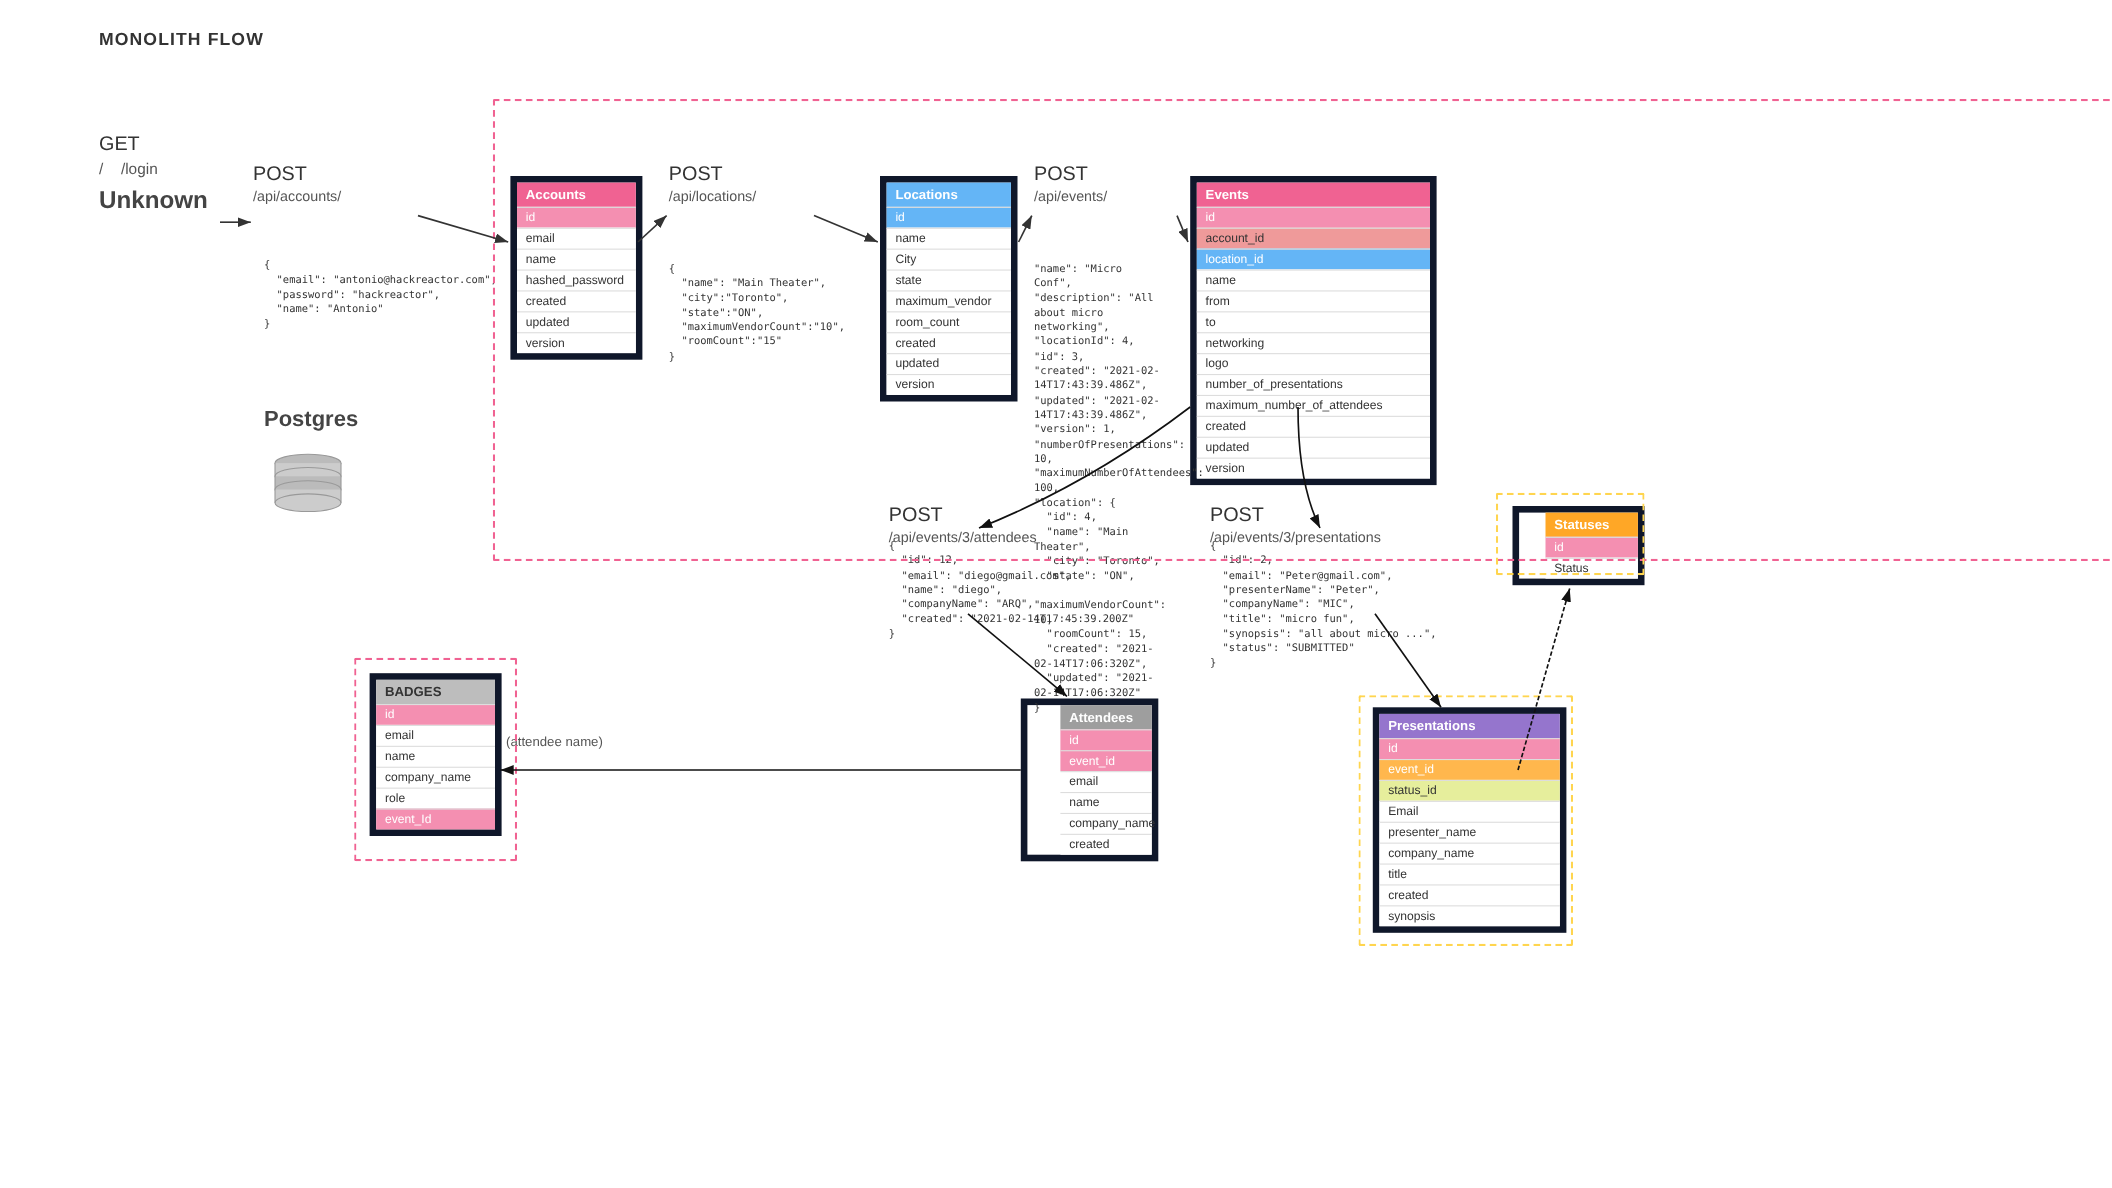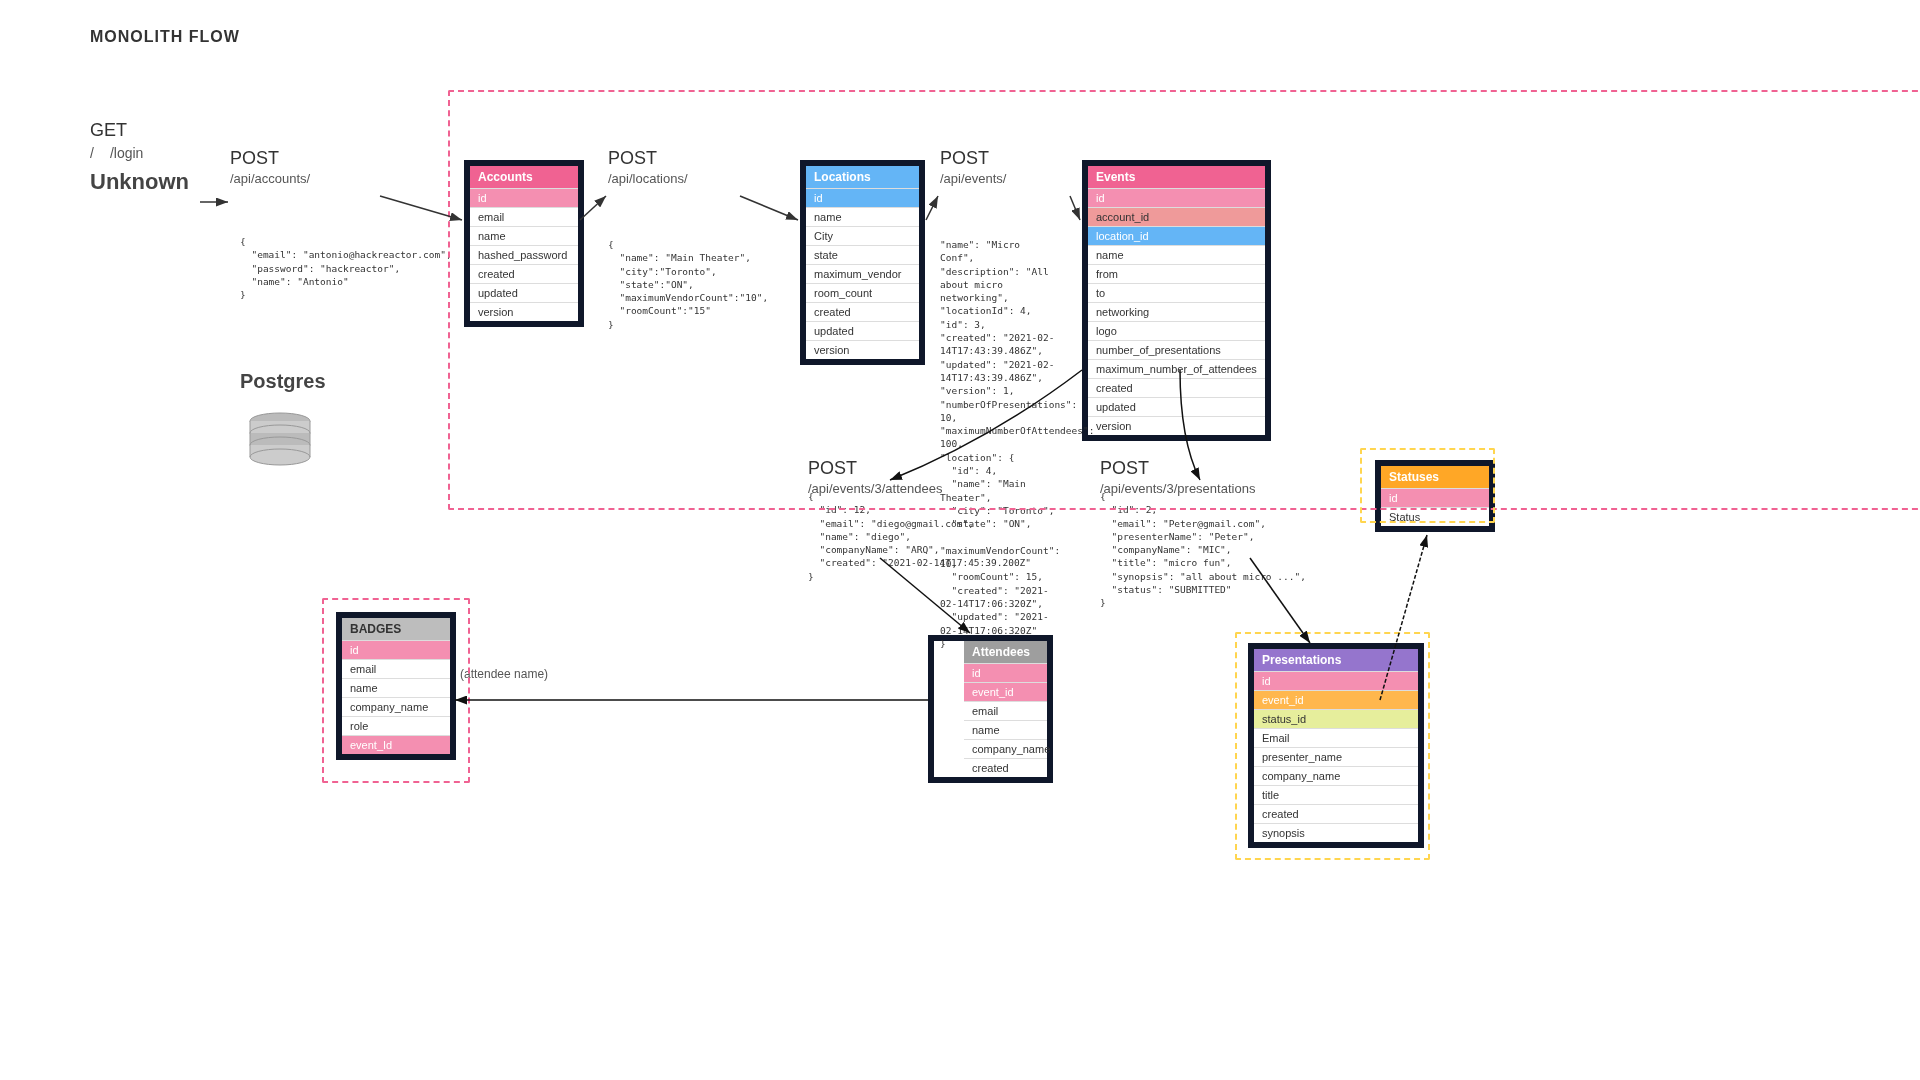--- a/index.html
+++ b/index.html
@@ -205,21 +205,21 @@
   <div class="db-table-row">name</div>
   <div class="db-table-row">City</div>
   <div class="db-table-row">state</div>
   <div class="db-table-row">maximum_vendor</div>
   <div class="db-table-row">room_count</div>
   <div class="db-table-row">created</div>
   <div class="db-table-row">updated</div>
   <div class="db-table-row">version</div>
 </div>
 
-<div class="db-table" style="top:160px; left:1082px; width:189px;">
+<div class="db-table" style="top:160px; left:1082px; width:224px;">
   <div class="db-table-header" style="background:#f06292;">Events</div>
   <div class="db-table-row highlighted-pink">id</div>
   <div class="db-table-row highlighted-salmon">account_id</div>
   <div class="db-table-row highlighted-blue">location_id</div>
   <div class="db-table-row">name</div>
   <div class="db-table-row">from</div>
   <div class="db-table-row">to</div>
   <div class="db-table-row">networking</div>
   <div class="db-table-row">logo</div>
   <div class="db-table-row">number_of_presentations</div>
@@ -245,21 +245,21 @@
   <div class="db-table-row highlighted-orange">event_id</div>
   <div class="db-table-row" style="background:#e6ee9c;">status_id</div>
   <div class="db-table-row">Email</div>
   <div class="db-table-row">presenter_name</div>
   <div class="db-table-row">company_name</div>
   <div class="db-table-row">title</div>
   <div class="db-table-row">created</div>
   <div class="db-table-row">synopsis</div>
 </div>
 
-<div class="db-table" style="top:460px; left:1375px; width:105px;">
+<div class="db-table" style="top:460px; left:1375px; width:105px;padding-left:24px;">
   <div class="db-table-header" style="background:#ffa726;">Statuses</div>
   <div class="db-table-row highlighted-pink">id</div>
   <div class="db-table-row">Status</div>
 </div>
 
 <div class="db-table" style="top:612px; left:336px; width:118px;">
   <div class="db-table-header" style="background:#bdbdbd; color:#333;">BADGES</div>
   <div class="db-table-row highlighted-pink">id</div>
   <div class="db-table-row">email</div>
   <div class="db-table-row">name</div>

